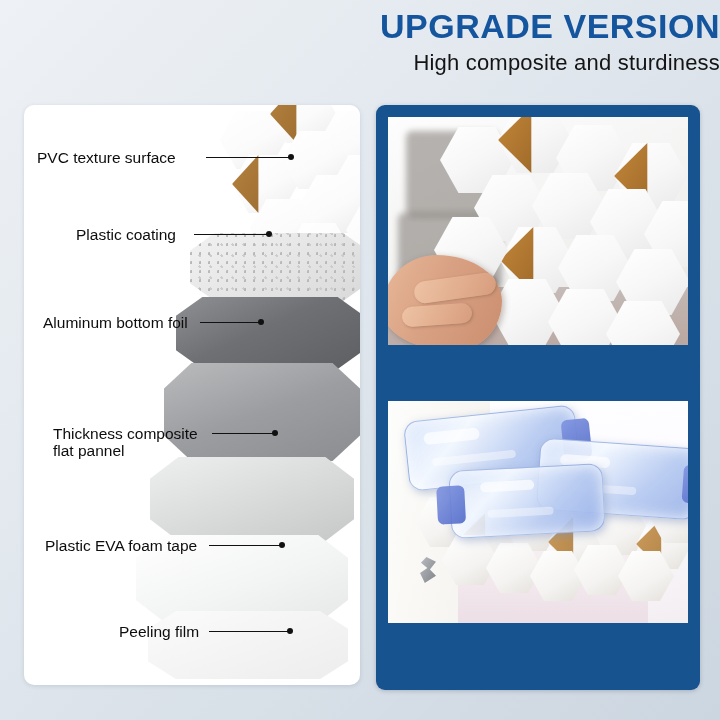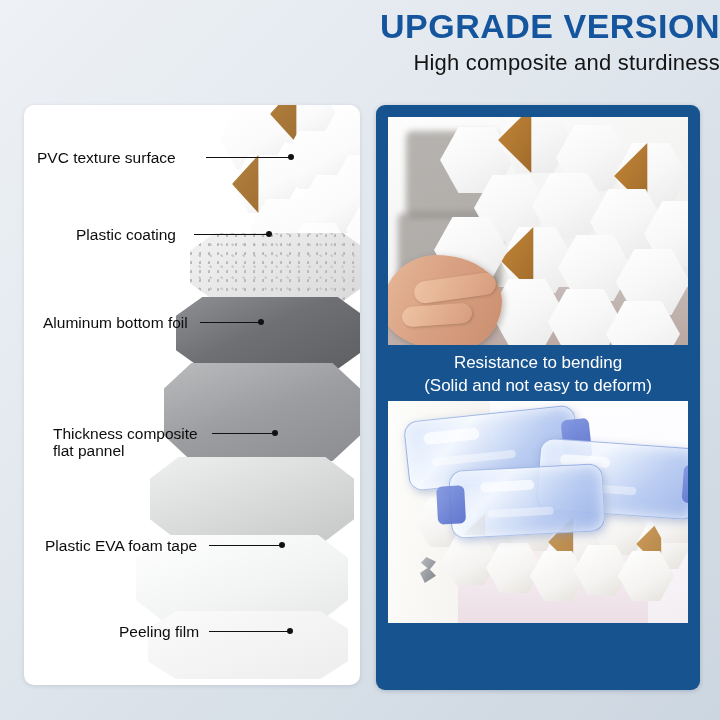--- a/index.html
+++ b/index.html
@@ -243,24 +243,20 @@
       <div class="p1hex" style="left:228px;top:132px;"></div>
       <div class="p1hex" style="left:102px;top:162px;"></div>
       <div class="p1hex" style="left:160px;top:172px;"></div>
       <div class="p1hex" style="left:218px;top:184px;"></div>
 
       <div class="hand"></div>
       <div class="finger" style="left:26px;bottom:46px;width:82px;height:22px;transform:rotate(-8deg);"></div>
       <div class="finger" style="left:14px;bottom:20px;width:70px;height:20px;transform:rotate(-4deg);"></div>
     </div>
 
-    <div class="cap c1">
-      <div>Resistance to bending</div>
-      <div>(Solid and not easy to deform)</div>
-    </div>
 
     <div class="photo bottom">
       <div class="p2bg"></div>
       <div class="p2wall"></div>
       <div class="p2under" style="left:70px;top:150px;width:190px;height:72px;"></div>
 
       <div class="p2hex" style="left:28px;top:96px;"></div>
       <div class="p2hex g" style="left:72px;top:112px;"></div>
       <div class="p2hex" style="left:116px;top:100px;"></div>
       <div class="p2hex g" style="left:160px;top:116px;"></div>

